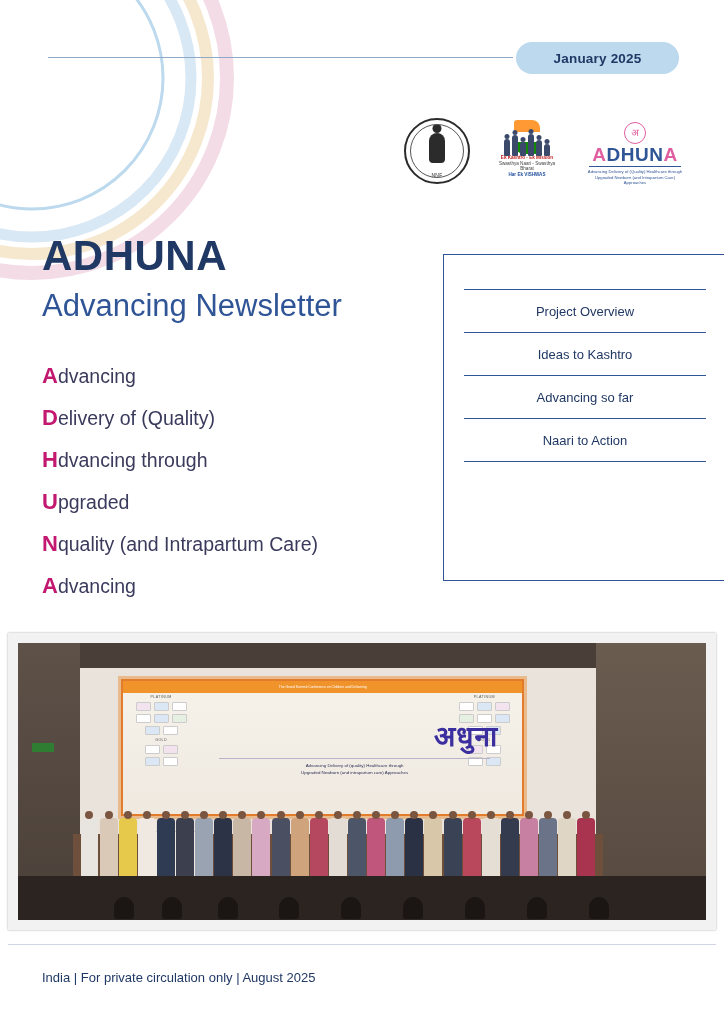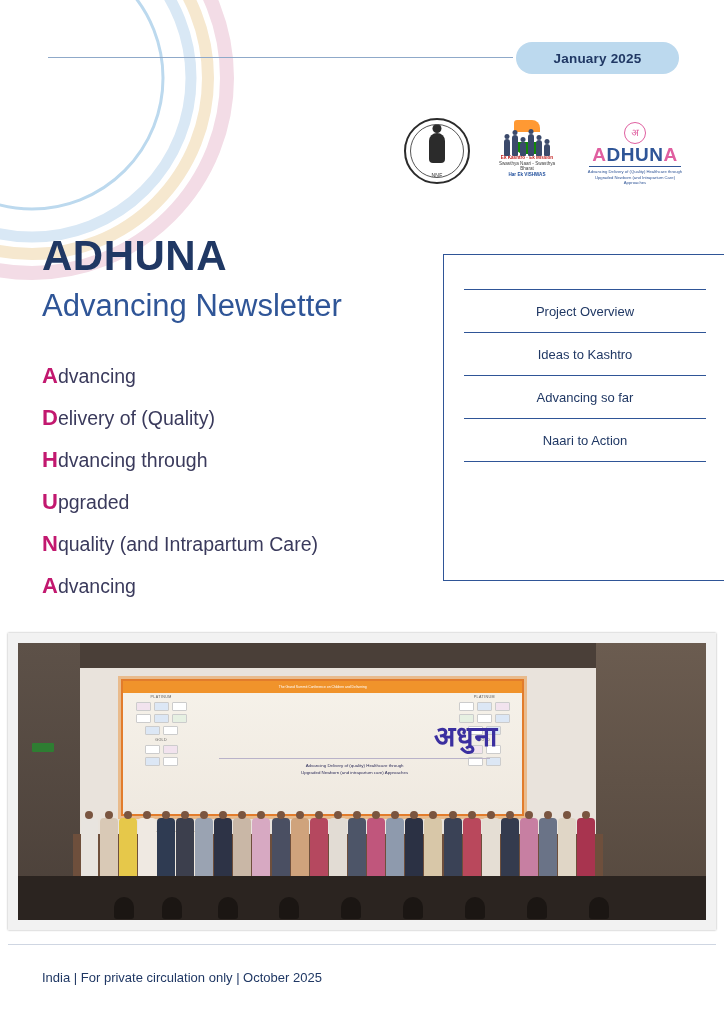--- a/index.html
+++ b/index.html
@@ -555,13 +555,13 @@
       <div class="ph-aud-head" style="left:47%"></div>
       <div class="ph-aud-head" style="left:56%"></div>
       <div class="ph-aud-head" style="left:65%"></div>
       <div class="ph-aud-head" style="left:74%"></div>
       <div class="ph-aud-head" style="left:83%"></div>
     </div>
   </div>
 </div>
 
 <div class="footer-rule"></div>
-<div class="footer">India | For private circulation only | October 2025</div>
+<div class="footer">India | For private circulation only | August 2025</div>
 
 </body></html>

